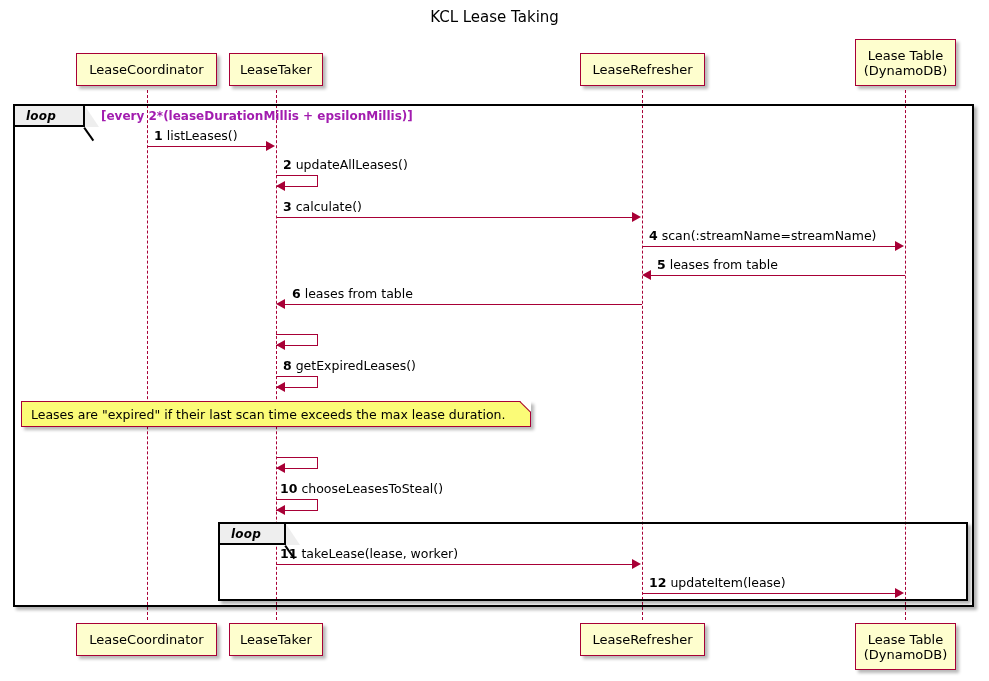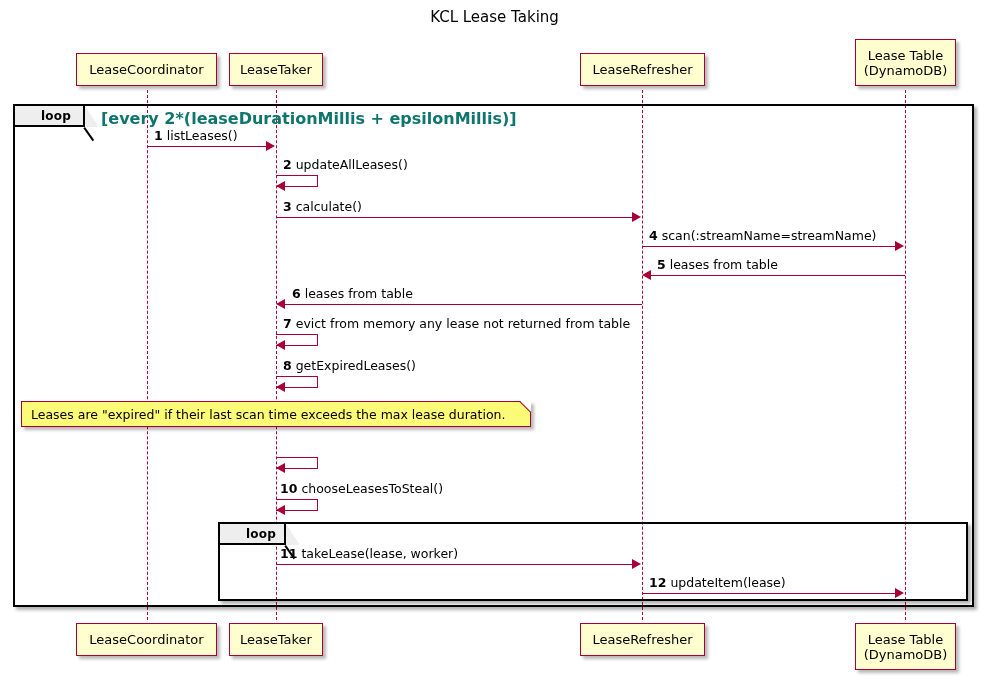--- a/index.html
+++ b/index.html
@@ -52,42 +52,43 @@
   }
   .frame-tab{
     position:absolute;
     height:21px;
     background:#EEEEEE;
     border-right:2px solid #000000;
     border-bottom:2px solid #000000;
     box-sizing:border-box;
     font-size:12px;font-weight:bold;color:#000000;
     display:flex;align-items:center;
-    padding-left:26px;
+    padding-left:11px;
     letter-spacing:0.2px;
+    font-style:italic;
   }
   .frame-tab-notch{
     position:absolute;
     width:0;height:0;
     border-style:solid;
     border-width:21px 0 0 14px;
     border-color:transparent transparent transparent #EEEEEE;
   }
   .frame-tab-notch::after{
     content:"";
     position:absolute;
     left:-14px;top:0;
     width:15.5px;height:0;
     border-top:2px solid #000000;
     transform-origin:left top;
     transform:rotate(55deg);
   }
   .frame-label{
     position:absolute;
-    font-size:16px;font-weight:bold;color:#0f766e;
+    font-size:12px;font-weight:bold;color:#a21caf;
     white-space:nowrap;
   }
 
   
   .msg-line{
     position:absolute;
     height:0;
     border-top:1.4px solid #A80036;
   }
   .arrow-right{
@@ -235,24 +236,20 @@
   <div class="msg-line" style="left:651px;top:275px;width:254px;"></div>
   <div class="arrow-left" style="left:642px;top:270px;"></div>
 
   <div class="msg-label" style="left:292px;top:286px;">
     <b>6</b> 
     <span>leases from table</span>
   </div>
   <div class="msg-line" style="left:285px;top:304px;width:357px;"></div>
   <div class="arrow-left" style="left:276px;top:299px;"></div>
 
-  <div class="msg-label" style="left:283px;top:316px;">
-    <b>7</b> 
-    <span>evict from memory any lease not returned from table</span>
-  </div>
   <div class="selfcall" style="left:276px;top:334px;width:42px;height:12px;"></div>
   <div class="arrow-left" style="left:276px;top:340px;"></div>
 
   <div class="msg-label" style="left:283px;top:358px;">
     <b>8</b> 
     <span>getExpiredLeases()</span>
   </div>
   <div class="selfcall" style="left:276px;top:376px;width:42px;height:12px;"></div>
   <div class="arrow-left" style="left:276px;top:382px;"></div>
 

